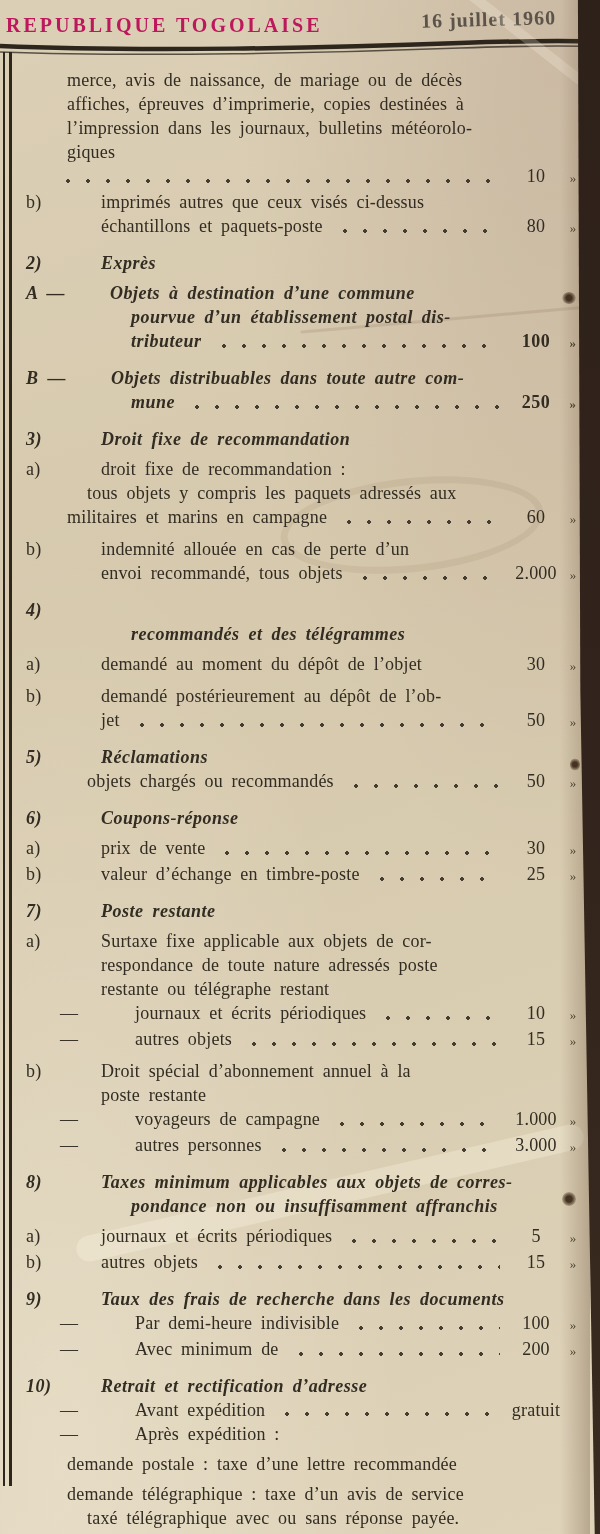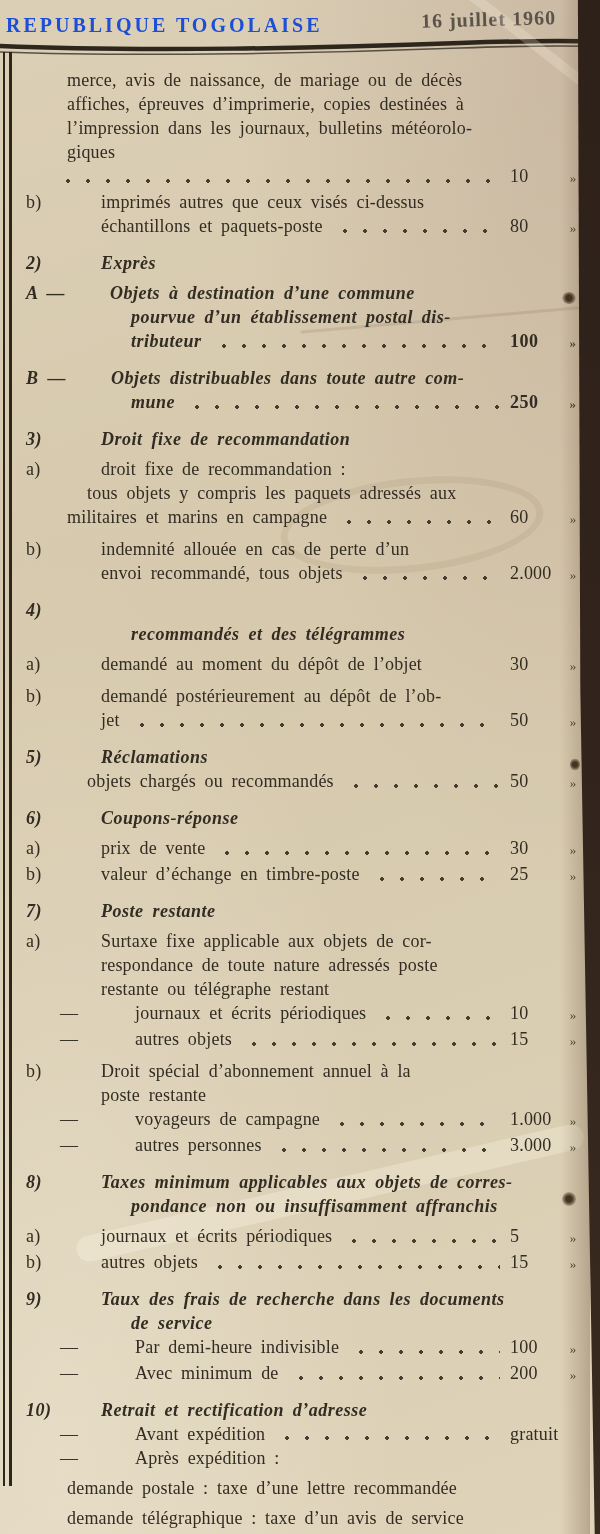--- a/index.html
+++ b/index.html
@@ -8,21 +8,21 @@
     font-family:"Liberation Serif","DejaVu Serif",serif;
     background:
       radial-gradient(ellipse at 92% 3%, rgba(168,138,126,.28), transparent 40%),
       radial-gradient(ellipse at 10% 95%, rgba(255,250,235,.30), transparent 45%),
       linear-gradient(160deg,#dbcfb6 0%,#d6c9ad 38%,#d9cdb2 70%,#dfd3ba 100%);
     color:#322c22;
   }
   .hdr{position:absolute;top:8px;left:0;width:600px;height:36px;}
   .hdr-left{
     position:absolute;left:6px;top:6px;font-size:20px;letter-spacing:3px;
-    color:#1d4ed8;font-weight:600;white-space:nowrap;
+    color:#be185d;font-weight:600;white-space:nowrap;
   }
   .hdr-right{
     position:absolute;right:44px;top:0px;font-size:20px;letter-spacing:1px;
     color:#5c544a;transform:rotate(-1.5deg);white-space:nowrap;font-weight:600;
   }
   .swoosh{position:absolute;top:34px;left:0;width:600px;height:26px;}
   
   .vrule-a{position:absolute;left:3px;top:52px;height:1434px;width:2px;background:#2c261d;}
   .vrule-b{position:absolute;left:9px;top:52px;height:1434px;width:3px;background:#2c261d;}
   
@@ -57,21 +57,21 @@
   .line.indh{padding-left:20px;}
   .line.ind1{padding-left:34px;}
   .line.ind2{padding-left:64px;}
   .marker{flex:0 0 auto;min-width:30px;margin-right:4px;}
   .text{flex:0 1 auto;white-space:nowrap;margin-left:41px;}
   .leader{flex:1 1 auto;align-self:stretch;margin:0 10px 0 8px;}
   .leader.dotted{
     background-image:radial-gradient(circle, rgba(52,46,36,.9) 1.6px, transparent 1.9px);
     background-size:20px 6px;background-repeat:repeat-x;background-position:4px 72%;
   }
-  .value{flex:0 0 auto;min-width:52px;text-align:left;font-style:normal;}
+  .value{flex:0 0 auto;min-width:52px;text-align:center;font-style:normal;}
   .unit{flex:0 0 22px;text-align:center;font-size:13px;color:#46402f;font-style:normal;}
 </style>
 </head>
 <body>
 
 <div class="hdr">
   <span class="hdr-left">REPUBLIQUE  TOGOLAISE</span>
   <span class="hdr-right">16 juillet 1960</span>
 </div>
 
@@ -291,23 +291,20 @@
       <span class="marker">b)</span>
       <span class="text">autres objets</span>
       <span class="leader dotted"></span>
       <span class="value">15</span>
       <span class="unit">»</span>
     </div>
     <div class="line ind0 it sb">
       <span class="marker">9)</span>
       <span class="text">Taux des frais de recherche dans les documents</span>
     </div>
-    <div class="line ind2 it">
-      <span class="text">de service</span>
-    </div>
     <div class="line ind1">
       <span class="marker">—</span>
       <span class="text">Par demi-heure indivisible</span>
       <span class="leader dotted"></span>
       <span class="value">100</span>
       <span class="unit">»</span>
     </div>
     <div class="line ind1">
       <span class="marker">—</span>
       <span class="text">Avec minimum de</span>

